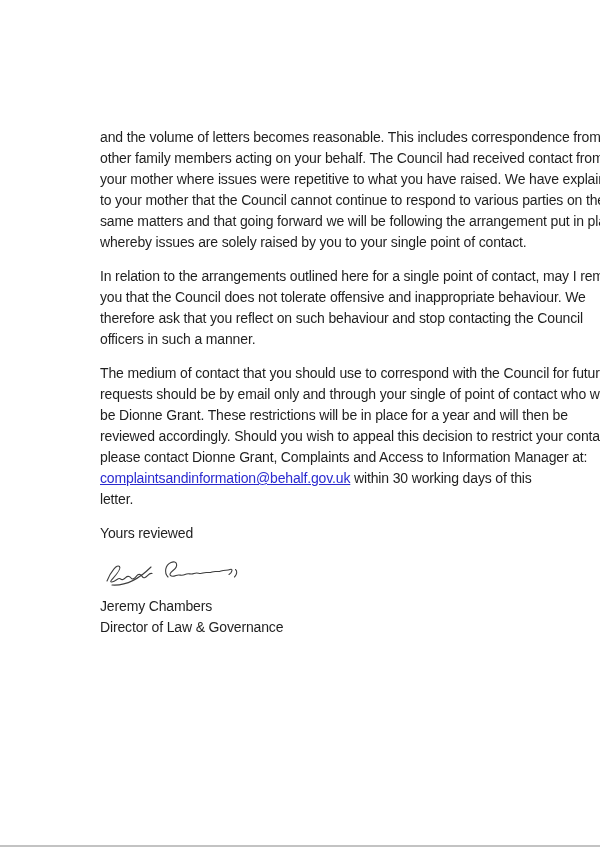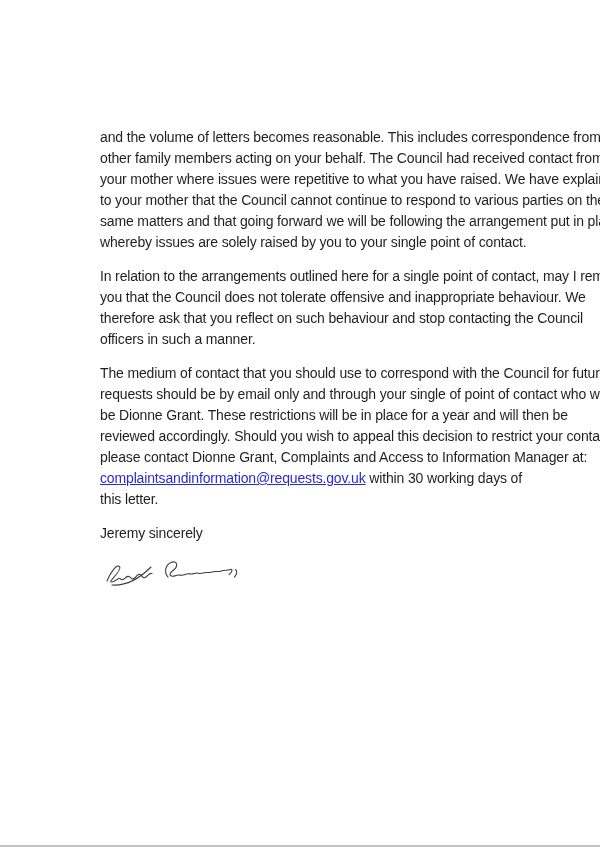--- a/index.html
+++ b/index.html
@@ -85,29 +85,33 @@
 therefore ask that you reflect on such behaviour and stop contacting the Council
 officers in such a manner.</span>
       </p>
 
     <p class="para">
         <span class="plines">The medium of contact that you should use to correspond with the Council for future
 requests should be by email only and through your single of point of contact who will
 be Dionne Grant. These restrictions will be in place for a year and will then be
 reviewed accordingly. Should you wish to appeal this decision to restrict your contact,
 please contact Dionne Grant, Complaints and Access to Information Manager at:</span>
-        <span class="pline"><a class="email-link">complaintsandinformation@requests.gov.uk</a><span> within 30 working days of this letter.</span></span>
+        <span class="pline"><a class="email-link">complaintsandinformation@behalf.gov.uk</a><span> within 30 working days of this letter.</span></span>
       </p>
 
-    <p class="closing">Jeremy sincerely</p>
+    <p class="closing">Yours reviewed</p>
 
     <svg class="signature" viewBox="0 0 145 38" xmlns="http://www.w3.org/2000/svg" aria-hidden="true">
       <path d="M5,27 C9,17 15,10 17.5,12.5 C20,15 13,22 9.5,26 C7,29 11,28.5 15,25.5 C19,22.5 18,26.5 21,25.5 C24,24.5 24,21.5 27,22.5 C30,23.5 29,26.5 32,24.5 C35,22.5 35,19.5 38,20.5 C41,21.5 40,25 43,23.5 C46,22 47,18.5 50,19.5"></path>
       <path d="M49,13 C38,24 24,32 10,31"></path>
       <path d="M66,23 C62,19 63,11 69,8.5 C75,6 77,12 71,16.5 C65,21 69,23.5 74,21.5 C78,20 79,22.5 83,20.5 C87,18.5 88,21 92,19.5 C96,18 97,20.5 101,19 C105,17.5 106,19.5 110,18 C114,16.5 115,18.5 119,17 C123,15.5 125,17 128,15.5 C131,14 130.5,18.5 127,20.5"></path>
       <path d="M133.5,15.5 C135.5,17 135,20.5 132.5,23"></path>
     </svg>
 
+    <div class="signatory">
+      <div>Jeremy Chambers</div>
+      <div>Director of Law &amp; Governance</div>
+    </div>
 
   </div>
 
   <div class="page-divider"></div>
 </div>
 
 </body></html>

